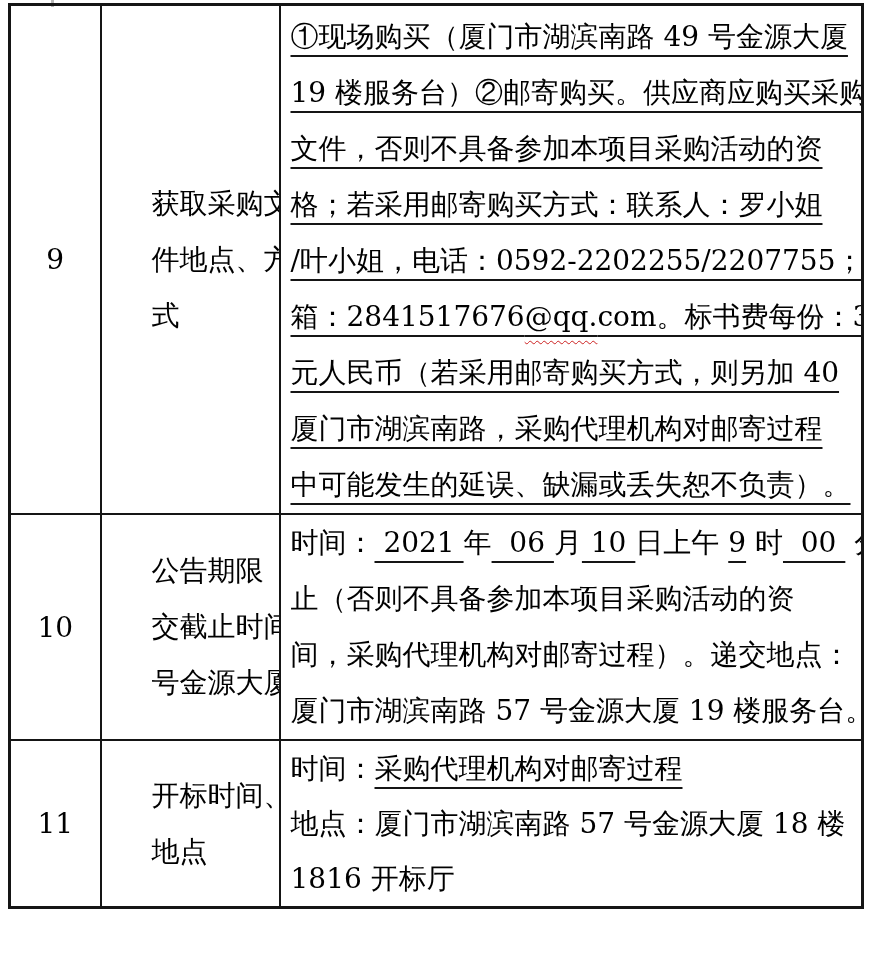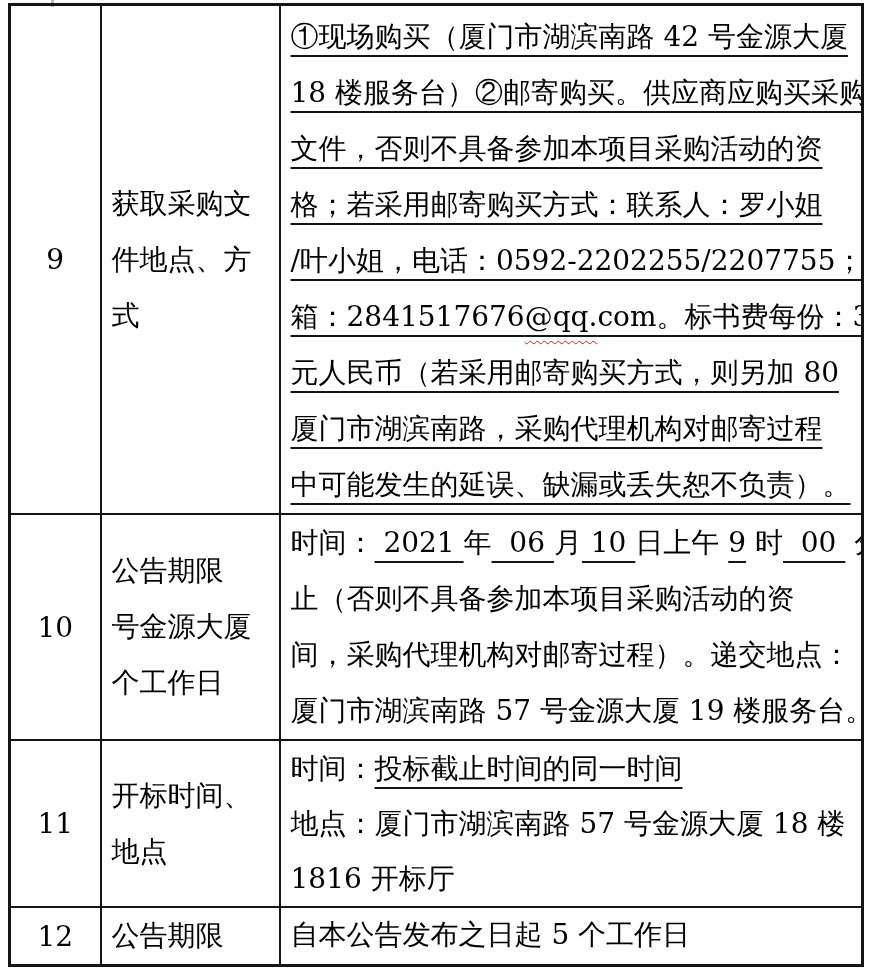--- a/index.html
+++ b/index.html
@@ -29,21 +29,21 @@
     overflow: hidden;
   }
   td.num-cell {
     text-align: center;
     vertical-align: middle;
   }
   td.label-cell {
     vertical-align: middle;
     padding: 0 12px 0 10px;
   }
-  td.label-cell .line { line-height: 56px; white-space: nowrap; }
+  td.label-cell .line { line-height: 56px; white-space: nowrap; margin-left: 40px; }
   td.content-cell {
     vertical-align: top;
     padding: 0 6px 0 10px;
   }
   td.content-cell .line { white-space: nowrap; }
   tr.row-9  td.content-cell { padding-top: 3px; }
   tr.row-9  .content-cell .line { line-height: 56px; }
   tr.row-10 .content-cell .line { line-height: 56px; }
   tr.row-11 .content-cell .line { line-height: 55px; }
   tr.row-12 .content-cell .line { line-height: 54px; }
@@ -83,60 +83,51 @@
   </colgroup>
   <tbody>
     <tr class="row-9">
       <td class="num-cell">9</td>
       <td class="label-cell">
           <div class="line">获取采购文</div>
           <div class="line">件地点、方</div>
           <div class="line">式</div>
         </td>
       <td class="content-cell">
-          <div class="line"><span class="u">①现场购买（厦门市湖滨南路 42 号金源大厦</span></div>
-          <div class="line"><span class="u">18 楼服务台）②邮寄购买。供应商应购买采购</span></div>
+          <div class="line"><span class="u">①现场购买（厦门市湖滨南路 49 号金源大厦</span></div>
+          <div class="line"><span class="u">19 楼服务台）②邮寄购买。供应商应购买采购</span></div>
           <div class="line"><span class="u">文件，否则不具备参加本项目采购活动的资</span></div>
           <div class="line"><span class="u">格；若采用邮寄购买方式：联系人：罗小姐</span></div>
           <div class="line"><span class="u">/叶小姐，电话：0592-2202255/2207755；邮</span></div>
           <div class="line"><span class="u">箱：2841517676</span><span class="u"><span class="wavy">@qq.</span></span><span class="u">com。标书费每份：300</span></div>
-          <div class="line"><span class="u">元人民币（若采用邮寄购买方式，则另加 80</span></div>
+          <div class="line"><span class="u">元人民币（若采用邮寄购买方式，则另加 40</span></div>
           <div class="line"><span class="u">厦门市湖滨南路，采购代理机构对邮寄过程</span></div>
           <div class="line"><span class="u">中可能发生的延误、缺漏或丢失恕不负责）。</span></div>
         </td>
     </tr>
     <tr class="row-10">
       <td class="num-cell">10</td>
       <td class="label-cell">
           <div class="line">公告期限</div>
+          <div class="line">交截止时间</div>
           <div class="line">号金源大厦</div>
-          <div class="line">个工作日</div>
         </td>
       <td class="content-cell">
           <div class="line"><span>时间：</span><span class="u">&nbsp;2021&nbsp;</span><span>年</span><span class="u">&nbsp;&nbsp;06&nbsp;</span><span>月</span><span class="u">&nbsp;10&nbsp;</span><span>日上午&nbsp;</span><span class="u">9</span><span>&nbsp;时</span><span class="u">&nbsp;&nbsp;00&nbsp;</span><span>&nbsp;分</span></div>
           <div class="line"><span>止（否则不具备参加本项目采购活动的资</span></div>
           <div class="line"><span>间，采购代理机构对邮寄过程）。递交地点：</span></div>
           <div class="line"><span>厦门市湖滨南路 57 号金源大厦 19 楼服务台。</span></div>
         </td>
     </tr>
     <tr class="row-11">
       <td class="num-cell">11</td>
       <td class="label-cell">
           <div class="line">开标时间、</div>
           <div class="line">地点</div>
         </td>
       <td class="content-cell">
-          <div class="line"><span>时间：</span><span class="u">投标截止时间的同一时间</span></div>
+          <div class="line"><span>时间：</span><span class="u">采购代理机构对邮寄过程</span></div>
           <div class="line"><span>地点：厦门市湖滨南路 57 号金源大厦 18 楼</span></div>
           <div class="line"><span>1816 开标厅</span></div>
-        </td>
-    </tr>
-    <tr class="row-12">
-      <td class="num-cell">12</td>
-      <td class="label-cell">
-          <div class="line">公告期限</div>
-        </td>
-      <td class="content-cell">
-          <div class="line"><span>自本公告发布之日起 5 个工作日</span></div>
         </td>
     </tr>
   </tbody>
 </table>
 
 </body></html>

